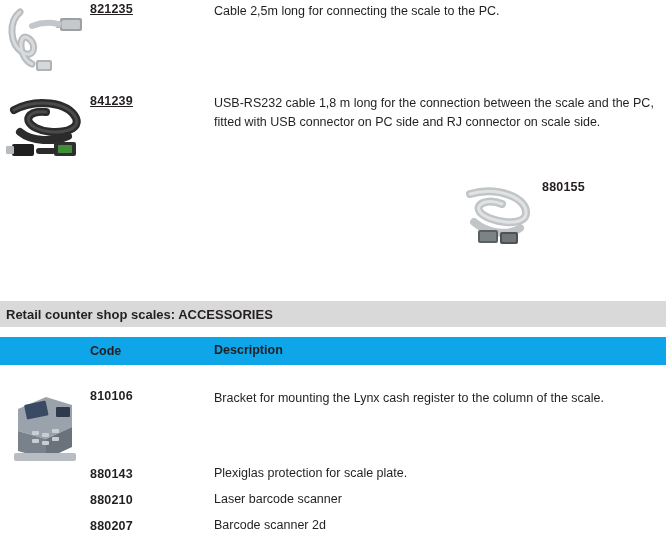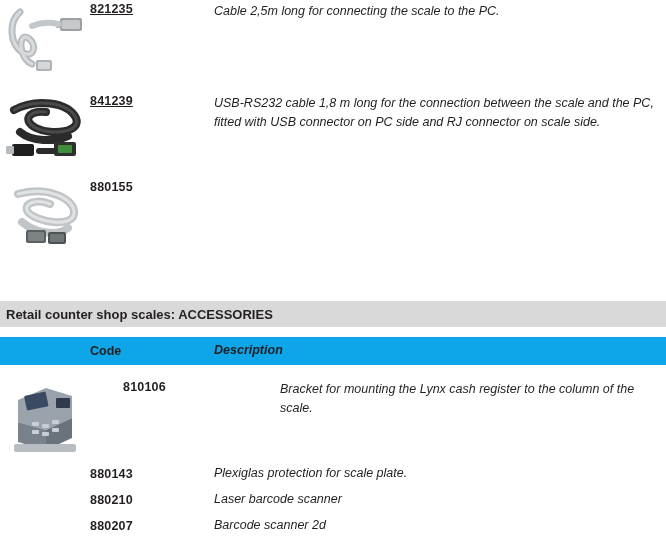--- a/index.html
+++ b/index.html
@@ -20,40 +20,40 @@
     width: 666px;
     height: 541px;
   }
 
   
   .row {
     display: flex;
     align-items: flex-start;
     width: 666px;
     box-sizing: border-box;
+    justify-content: flex-end;
   }
   .col-img {
     width: 90px;
     flex: 0 0 90px;
     padding-left: 2px;
     box-sizing: border-box;
   }
   .col-code {
     width: 124px;
     flex: 0 0 124px;
     box-sizing: border-box;
     padding-top: 2px;
   }
   .col-desc {
     flex: 1 1 auto;
     box-sizing: border-box;
     padding-right: 12px;
     padding-top: 2px;
     line-height: 1.55;
-    font-style: italic;
   }
   .code {
     font-weight: bold;
     font-size: 12.5px;
     color: #231f20;
     letter-spacing: 0.2px;
   }
   .code.link {
     text-decoration: underline;
   }
@@ -184,21 +184,21 @@
   </div>
 
   <div class="spacer-band" style="height:10px;"></div>
 
   <div class="col-head">
     <div class="col-img"></div>
     <div class="col-code">Code</div>
     <div class="col-desc">Description</div>
   </div>
 
-  <div class="row" style="height:92px; padding-top:13px;gap:33px;">
+  <div class="row" style="height:92px; padding-top:22px;">
     <div class="col-img">
       <svg class="thumb" width="88" height="86" viewBox="0 0 88 86">
         <rect x="0" y="0" width="88" height="86" fill="#ffffff"></rect>
 
         <path d="M16 44 L16 22 L44 10 L70 18 L70 40 L44 52 Z" fill="#9aa3ab"></path>
         <path d="M16 44 L44 52 L44 72 L16 64 Z" fill="#79828a"></path>
         <path d="M44 52 L70 40 L70 60 L44 72 Z" fill="#6a737b"></path>
 
         <rect x="22" y="18" width="22" height="15" rx="1.5" transform="rotate(-12 22 18)" fill="#3b4a63"></rect>
 

